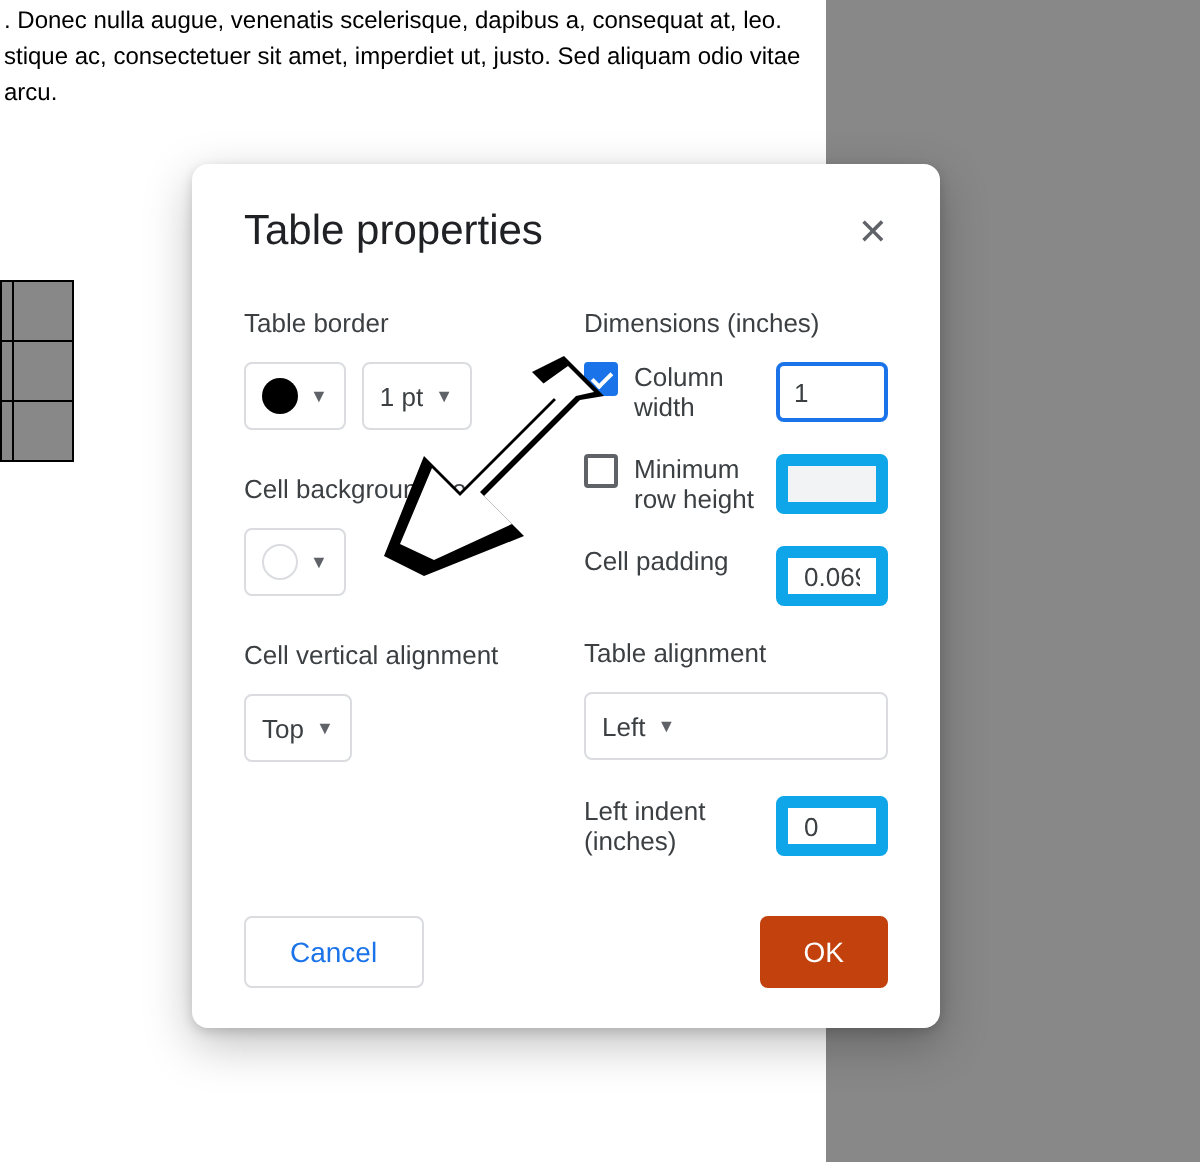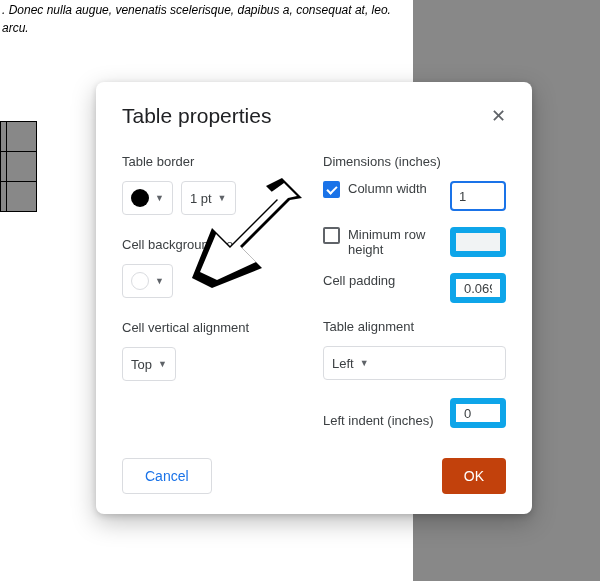--- a/index.html
+++ b/index.html
@@ -15,40 +15,39 @@
     left:0;top:0;
     width:413px;height:581px;
     background:#fff;
     padding:0 0 0 0;
   }
   .doc-text{
     font-size:12px;
     color:#000;
     line-height:1.35;
     padding:2px 8px 0 2px;
-    font-style:italic;
   }
   .doc-table{
     margin-top:85px;
     border-collapse:collapse;
   }
   .doc-table td{
     border:1px solid #000;
     background:#888;
     width:30px;height:30px;
   }
   .doc-table td.first{width:6px;}
   .modal-overlay{
     position:absolute;
     inset:0;
   }
   .modal{
     position:absolute;
     left:96px; top:82px;
-    width:436px;
+    width:374px;
     background:#fff;
     border-radius:8px;
     box-shadow:0 8px 24px rgba(0,0,0,0.25),0 2px 6px rgba(0,0,0,0.15);
     padding:22px 26px 20px 26px;
     font-size:13px;
     color:#3c4043;
   }
   .modal-title-row{
     display:flex;
     justify-content:space-between;
@@ -193,20 +192,21 @@
     position:absolute;
     left:172px; top:168px;
     pointer-events:none;
   }
 </style>
 </head>
 <body>
 
 <div class="doc-page">
   <div class="doc-text">. Donec nulla augue, venenatis scelerisque, dapibus a, consequat at, leo.</div>
+  <div class="doc-text">stique ac, consectetuer sit amet, imperdiet ut, justo. Sed aliquam odio vitae</div>
   <div class="doc-text"> arcu.</div>
   <table class="doc-table">
     <tbody>
         <tr>
           <td class="first"></td>
           <td></td>
         </tr>
     <tr>
           <td class="first"></td>
           <td></td>

